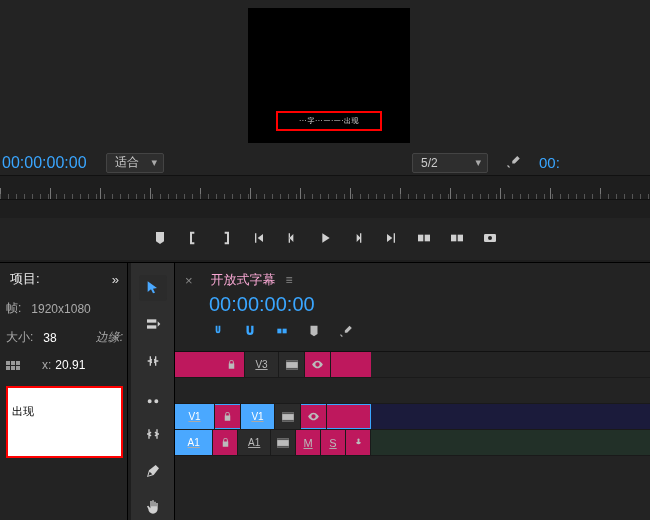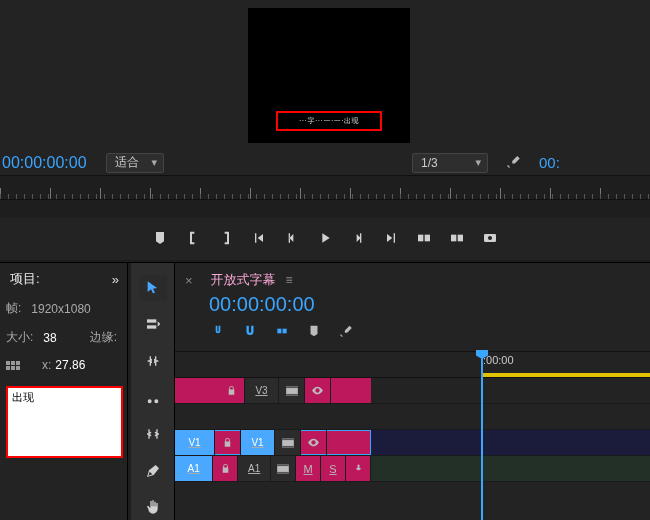--- a/index.html
+++ b/index.html
@@ -29,21 +29,21 @@
     .project-header { display:flex; align-items:center; justify-content:space-between; padding:7px 8px 6px 10px; }
     .project-header .tab-label { color:#eaeaea; font-size:13px; }
     .project-header .expand-icon { color:#ddd; font-size:13px; }
     .project-meta { padding-left:2px; }
     .project-row { padding:6px 4px 6px 4px; font-size:12px; color:#aaa; display:flex; align-items:center; gap:6px; }
     .project-row .label { margin-right:4px; }
     .blue-num { color:#ffffff; }
     .icon-row { display:flex; gap:4px; align-items:center; padding-left:4px; }
     .grid-icon { display:grid; grid-template-columns:repeat(3,4px); gap:1px; }
     .grid-icon span{ width:4px;height:4px;background:#999;}
-    .thumb-box { margin:8px 4px 0 4px; height:72px; background:#fff; border:2px solid #f00; color:#000; font-size:11px; padding:2px 4px; }
+    .thumb-box { margin:8px 4px 0 4px; height:72px; background:#fff; border:2px solid #f00; color:#000; font-size:11px; padding:16px 4px; }
 
     .tool-column { position:absolute; top:263px; left:131px; width:44px; height:257px; background:#2e2e2e; border-right:1px solid #000; display:flex; flex-direction:column; align-items:center; padding-top:12px; gap:11px; }
     .tool-btn { width:28px; height:28px; display:flex; align-items:center; justify-content:center; color:#d0d0d0; border-radius:3px; }
     .tool-btn.active { background:#2b2b2b; color:#4aa8ff; }
     .tool-btn svg { width:16px; height:16px; }
 
     .timeline-panel { position:absolute; top:263px; left:175px; right:0; height:257px; background:#232323; }
     .seq-header { display:flex; align-items:center; gap:10px; padding:8px 0 4px 34px; font-size:13px; }
     .seq-header .close-x { color:#888; margin-left:-24px; margin-right:8px; }
     .seq-header .seq-name { color:#f9a8d4; }
@@ -86,21 +86,21 @@
     </div>
   </div>
 </div>
 
 <div class="controls-bar">
   <span class="timecode-blue">00:00:00:00</span>
   <div class="select-box">
       <span>适合</span>
     </div>
   <div class="select-box second-select">
-      <span>1/3</span>
+      <span>5/2</span>
     </div>
   <span class="wrench">
     <svg viewBox="0 0 24 24" fill="#bbb" width="15" height="15">
         <path d="M22 7l-4-4-8 8v4h4l8-8zM2 18c0 2 2 4 4 4v-2c-1 0-2-1-2-2H2z"></path>
       </svg>
   </span>
   <span class="last-time">00:</span>
 </div>
 
 <div class="time-ruler"></div>
@@ -152,33 +152,33 @@
     <span class="expand-icon">»</span>
   </div>
   <div class="project-meta">
     <div class="project-row">
       <span class="label">帧:</span>
       <span>1920x1080</span>
     </div>
     <div class="project-row">
       <span class="label">大小:</span>
       <span class="blue-num">38</span>
-      <span style="margin-left:auto;margin-right:6px;">边缘:</span>
+      <span style="margin-left:auto;font-style:italic;">边缘:</span>
     </div>
     <div class="project-row icon-row">
       <span class="grid-icon">
           <span></span>
           <span></span>
           <span></span>
           <span></span>
           <span></span>
           <span></span>
         </span>
       <span style="margin-left:18px;">x:</span>
-      <span class="blue-num">27.86</span>
+      <span class="blue-num">20.91</span>
     </div>
     <div class="thumb-box">
       <span>出现</span>
     </div>
   </div>
 </div>
 
 <div class="tool-column">
   <div class="tool-btn active">
       <svg viewBox="0 0 24 24" fill="currentColor">
@@ -239,25 +239,20 @@
           <rect x="13" y="8" width="7" height="8"></rect>
         </svg></span>
     <span class="stool gray"><svg viewBox="0 0 24 24" fill="currentColor">
           <path d="M6 3h12v14l-6 4-6-4z"></path>
         </svg></span>
     <span class="stool gray"><svg viewBox="0 0 24 24" fill="currentColor">
           <path d="M22 7l-4-4-8 8v4h4l8-8zM2 18c0 2 2 4 4 4v-2c-1 0-2-1-2-2H2z"></path>
         </svg></span>
   </div>
 
-  <div class="timeline-ruler">
-    <span class="ruler-label" style="left:308px;">:00:00</span>
-    <div class="yellow-bar"></div>
-    <div class="playhead"></div>
-  </div>
 
   <div class="tracks">
     <div class="track-row">
       <div class="track-head">
         <div class="track-cell spacer"></div>
         <div class="track-cell lock">
             <svg viewBox="0 0 24 24" fill="#bbb">
               <path d="M7 10V7a5 5 0 0110 0v3h1v11H6V10h1zm2 0h6V7a3 3 0 00-6 0v3z"></path>
             </svg>
           </div>

